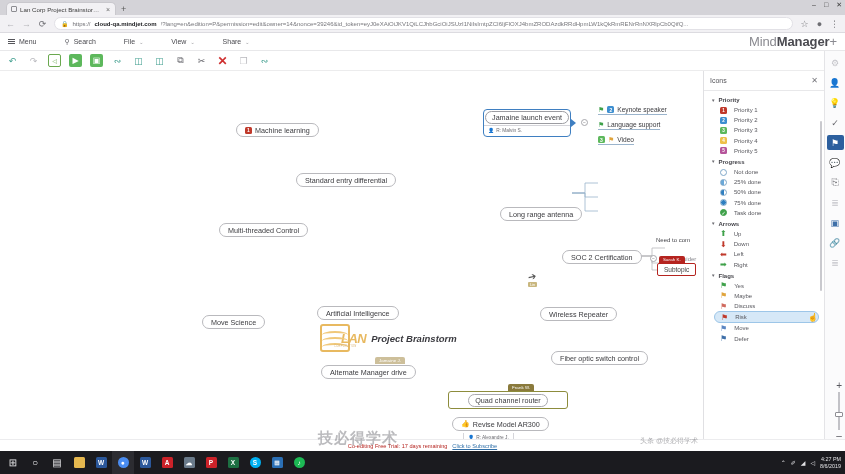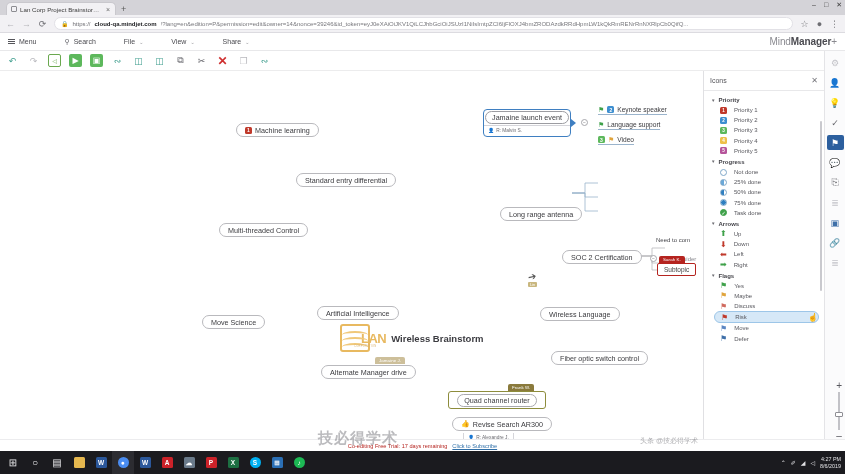--- a/index.html
+++ b/index.html
@@ -48,21 +48,21 @@
 
   
   .app-menubar {
     position:absolute; left:0; top:33px; width:845px; height:18px; background:#fff;
     border-bottom:1px solid #e8e8ea; display:flex; align-items:center; gap:0; padding-left:8px;
   }
   .menu-item { display:flex; align-items:center; gap:4px; font-size:7px; color:#4b4b50; padding:0 14px 0 0; margin-right:14px; }
   .menu-item .caret { font-size:5px; color:#8b8b90; }
   .hamburger { display:inline-block; width:7px; }
   .hamburger i { display:block; height:1px; background:#55555a; margin:1.4px 0; }
-  .brand { position:absolute; right:8px; font-size:10px; color:#8a8a90; letter-spacing:-0.1px; }
+  .brand { position:absolute; right:8px; font-size:13px; color:#8a8a90; letter-spacing:-0.1px; }
   .brand b { color:#4a4a50; }
 
   
   .app-toolbar {
     position:absolute; left:0; top:51px; width:845px; height:20px; background:#fff;
     display:flex; align-items:center; gap:8px; padding-left:6px; border-bottom:1px solid #ececed;
   }
   .tb { width:13px; height:13px; display:flex; align-items:center; justify-content:center;
         font-size:9px; color:#5d5d63; }
   .tb.green { background:#5db85c; color:#fff; border-radius:2px; font-size:8px; }
@@ -87,21 +87,21 @@
     display:flex; align-items:center; gap:3px; padding:2px 8px; font-size:7.2px; color:#3a3a3e;
     white-space:nowrap; height:14px;
   }
 
   
   .pri { font-size:5px; color:#fff; display:flex; align-items:center; justify-content:center;
          width:7px; height:7px; border-radius:1.5px; font-weight:bold; }
   .pri1{background:#c0392b;} .pri2{background:#3e8fd0;} .pri3{background:#5db85c;}
 
   
-  #center-node { position:absolute; left:340px; top:253px; display:flex; align-items:center; gap:5px; }
+  #center-node { position:absolute; left:320px; top:253px; display:flex; align-items:center; gap:5px;font-style:italic; }
   .logo { width:30px; height:28px; position:relative; }
   .logo-box { position:absolute; inset:0; border:2px solid #e8b960; border-radius:3px; }
   .logo-w { position:absolute; left:2px; width:26px; height:4px; border-radius:50%/100% 100% 0 0;
             border-top:2px solid #f0c87a; }
   .logo-lan { font-size:13px; font-weight:bold; color:#e8b960; letter-spacing:-0.5px; }
   .logo-sub { font-size:2.6px; color:#d9b372; letter-spacing:0.3px; }
   .center-title { font-size:9.5px; font-weight:bold; color:#3b3b40; }
   .sel-wrap { position:absolute; border:1.2px solid #3f7fc1; border-radius:4px; background:#fff; }
   .sel-olive-wrap { position:absolute; border:1.3px solid #8d8c3c; border-radius:3px; background:#fff; }
 
@@ -329,21 +329,21 @@
 
     <div class="node" style="left:500px;top:136px;">
       <span>Long range antenna</span>
     </div>
 
     <div class="node" style="left:562px;top:179px;">
       <span>SOC 2 Certification</span>
     </div>
 
     <div class="node" style="left:540px;top:236px;">
-      <span>Wireless Language</span>
+      <span>Wireless Repeater</span>
     </div>
 
     <div class="node" style="left:551px;top:280px;">
       <span>Fiber optic switch control</span>
     </div>
 
     <div class="name-badge" style="left:375px;top:286px;background:#cdbf9a;">Jamaine J.</div>
     <div class="node" style="left:321px;top:294px;border:1px solid #b9b9bd;">
       <span>Alternate Manager drive</span>
     </div>
@@ -352,21 +352,21 @@
       <div class="logo">
         <div class="logo-box"></div>
         <div class="logo-w" style="top:7px;"></div>
         <div class="logo-w" style="top:13px;"></div>
         <div class="logo-w" style="top:19px;"></div>
       </div>
       <div style="margin-left:-14px;display:flex;align-items:baseline;gap:1px;">
         <span class="logo-lan">LAN</span>
       </div>
       <span class="logo-sub" style="position:absolute;left:14px;top:21px;">CORPORATION</span>
-      <span class="center-title">Wireless Brainstorm</span>
+      <span class="center-title">Project Brainstorm</span>
     </div>
 
     <div class="cursor-arrow" style="left:528px;top:200px;">➔</div>
     <div class="cursor-chip" style="left:528px;top:211px;background:#c9b77f;">Lin</div>
 
     <div class="sel-wrap" style="left:483px;top:38px;width:88px;height:28px;">
       <div style="display:flex;align-items:center;justify-content:center;height:15px;">
         <span style="border:1px solid #9c9ca1;border-radius:8px;padding:1px 6px;font-size:7.2px;color:#3a3a3e;white-space:nowrap;">Jamaine launch event</span>
       </div>
       <div class="user-tag">
@@ -394,27 +394,27 @@
 
     <div class="float-note" style="left:656px;top:166px;">Need to com</div>
     <div class="float-note" style="left:661px;top:185px;color:#8a8a90;">also consider</div>
     <div class="collapse-dot" style="left:650px;top:184px;">−</div>
     <div class="name-badge" style="left:659px;top:185px;background:#b5241f;">Sarah K.</div>
     <div class="sub-red" style="position:absolute;left:657px;top:192px;">
       <span>Subtopic</span>
     </div>
 
     <div class="name-badge" style="left:508px;top:313px;background:#8a7a3c;">Frank W.</div>
-    <div class="sel-olive-wrap" style="left:448px;top:320px;width:98px;height:18px;display:flex;align-items:center;justify-content:center;text-align:right;">
+    <div class="sel-olive-wrap" style="left:448px;top:320px;width:120px;height:18px;display:flex;align-items:center;justify-content:center;text-align:right;">
       <span style="border:1px solid #a9a9ae;border-radius:8px;padding:1px 6px;font-size:7.2px;color:#3a3a3e;white-space:nowrap;">Quad  channel router</span>
     </div>
 
     <div class="node" style="left:452px;top:346px;">
       <span style="font-size:7px;color:#5db85c;">👍</span>
-      <span>Revise Search AR300</span>
+      <span>Revise Model AR300</span>
     </div>
     <div class="user-tag" style="position:absolute;left:463px;top:362px;border:1px solid #d5d5da;border-top:none;background:#fff;">
       <span style="font-size:5px;">👤</span>
       <span>R: Alexandre J.</span>
     </div>
   </div>
 
   <div id="icons-panel">
     <div class="panel-head">
       <span class="panel-title">Icons</span>

